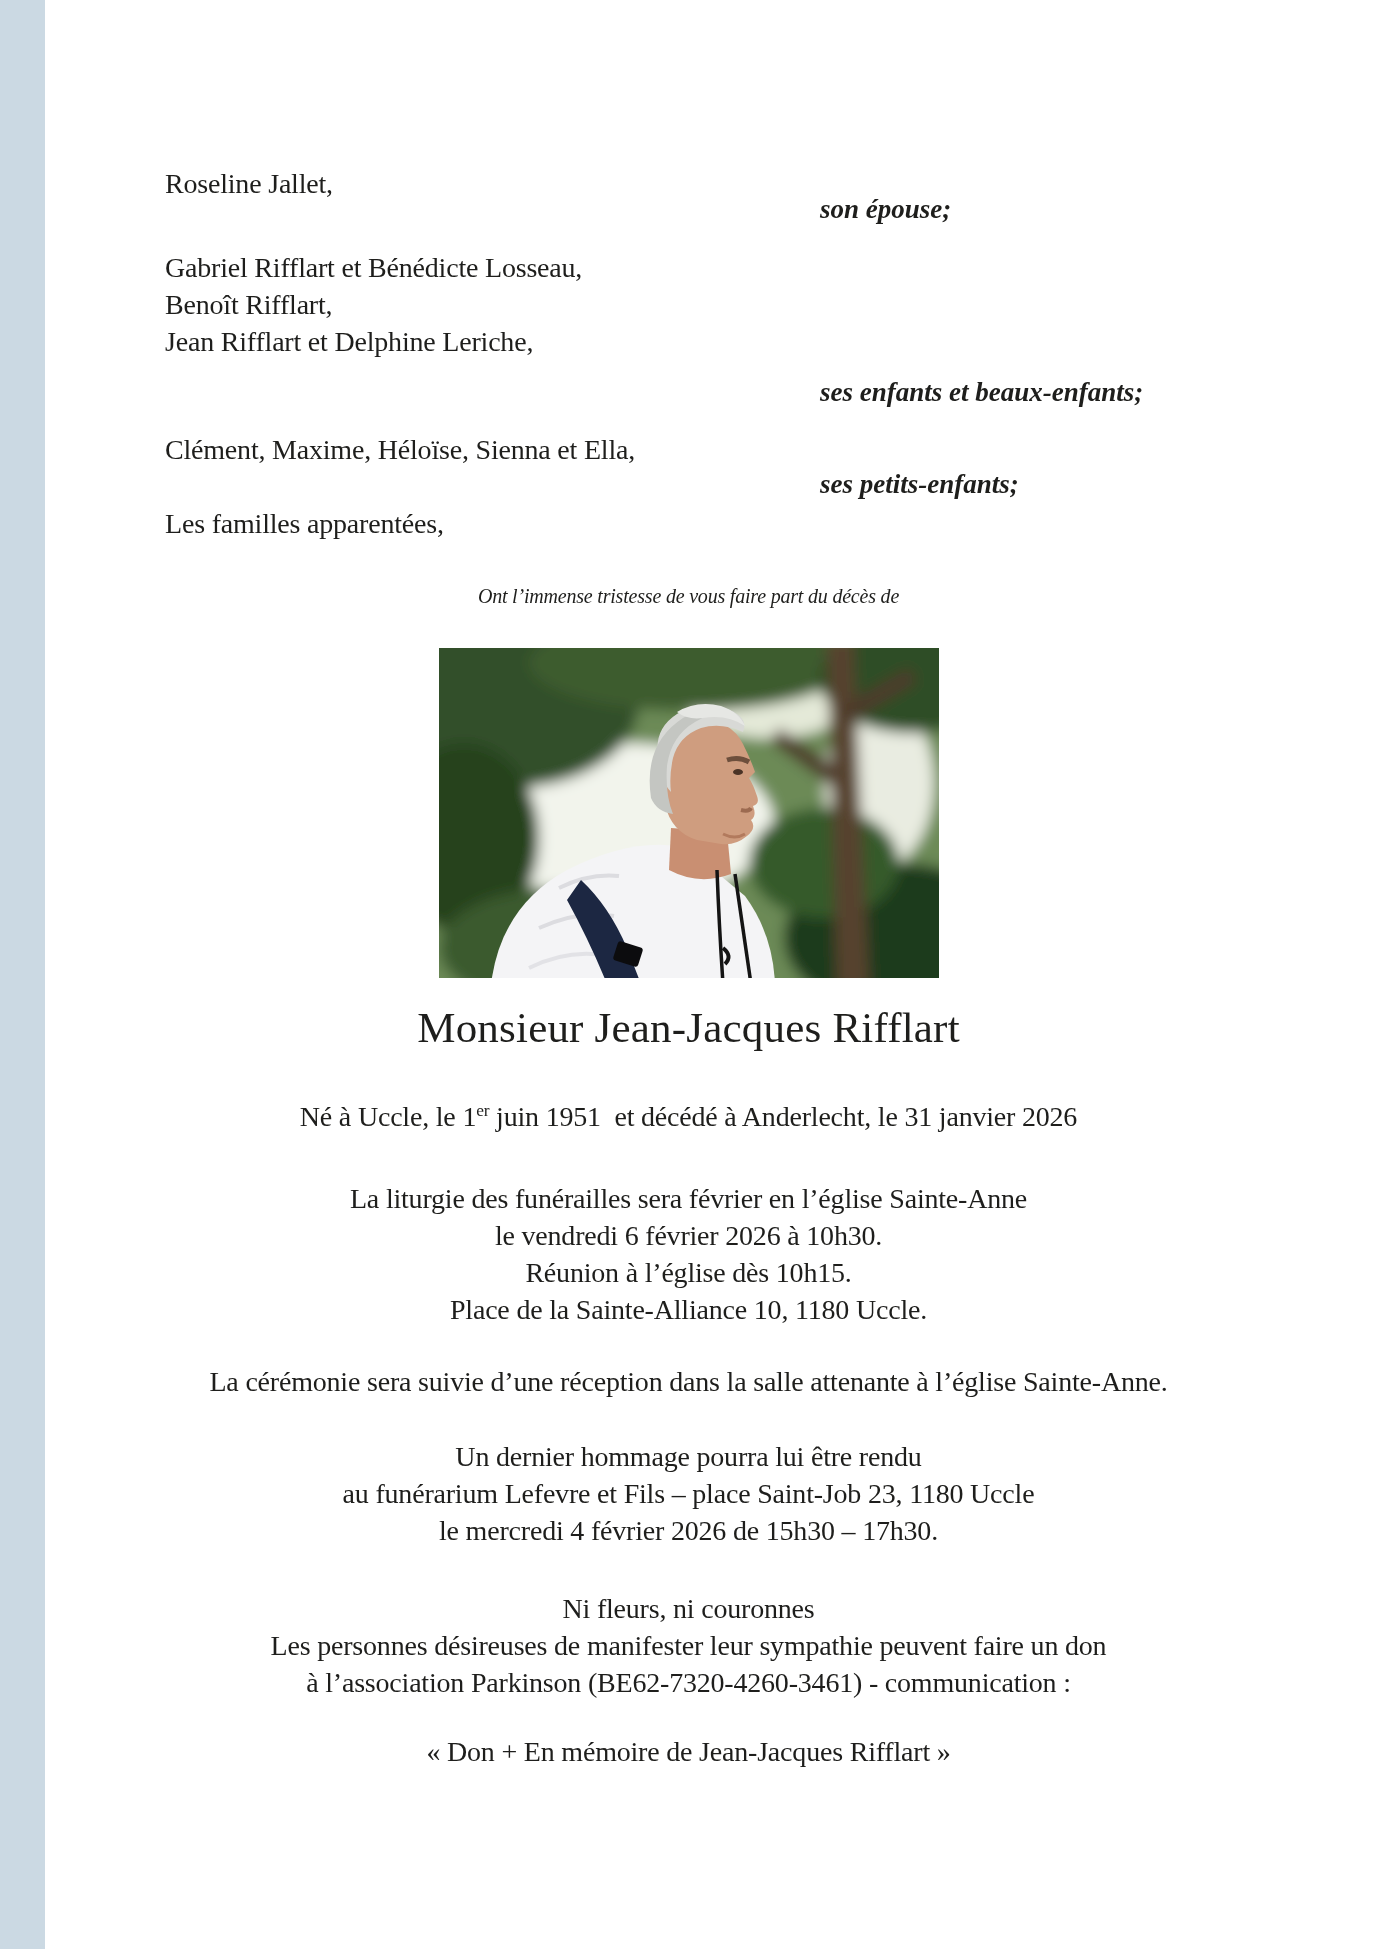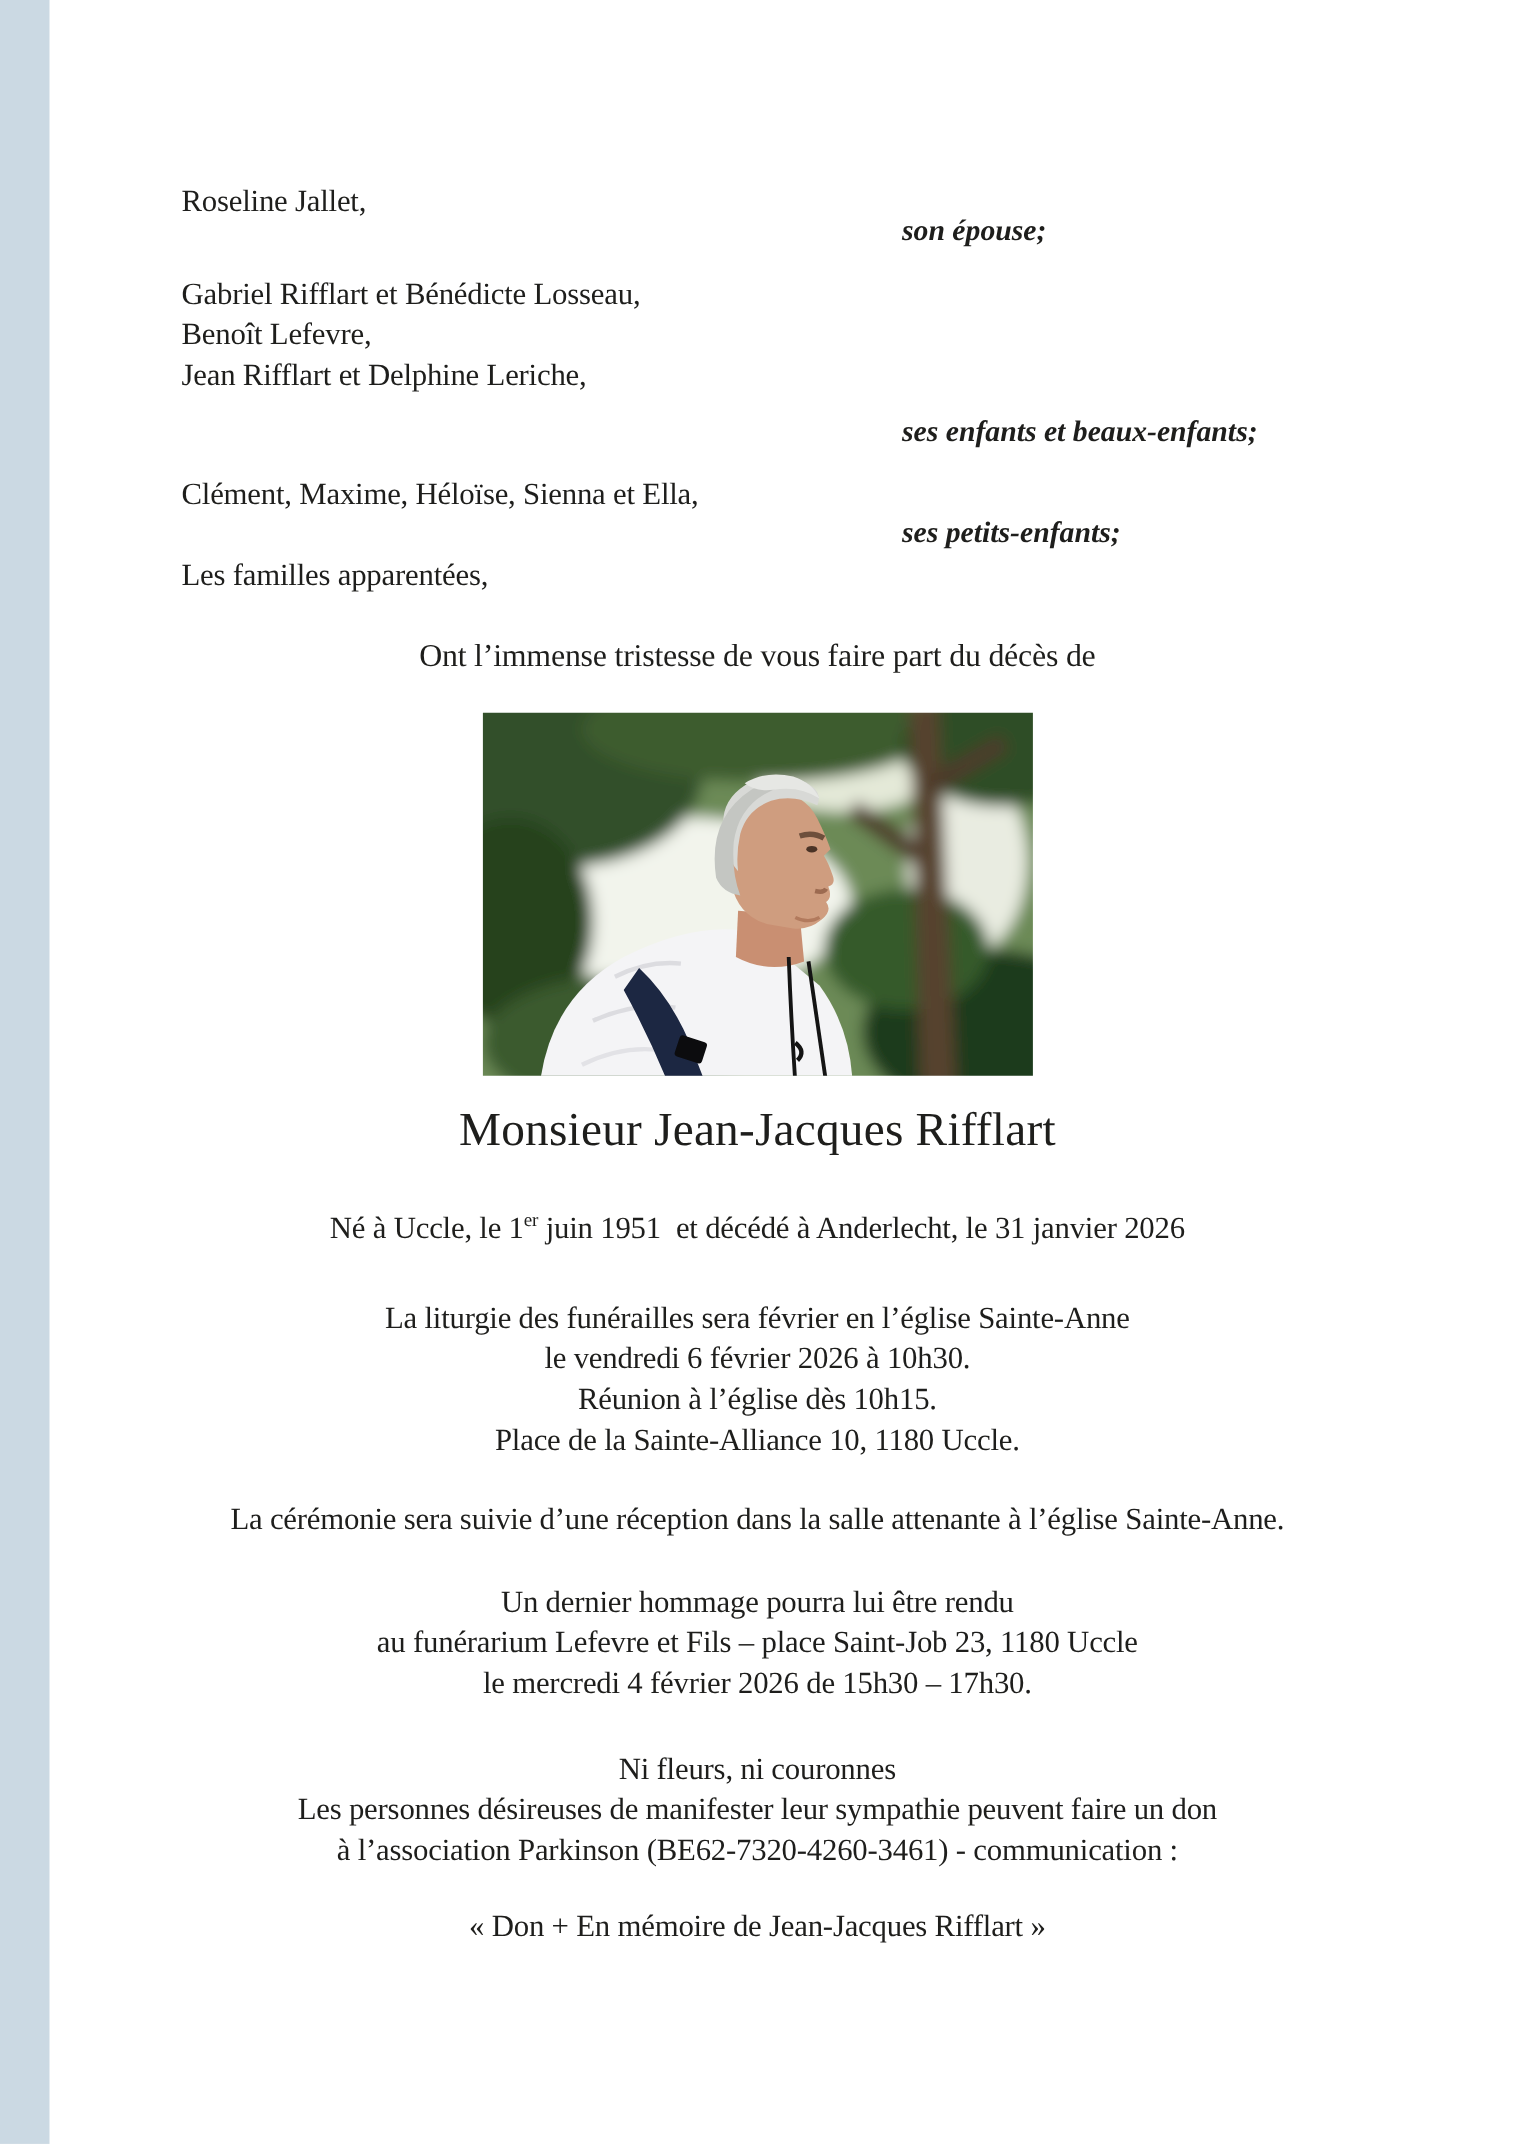--- a/index.html
+++ b/index.html
@@ -39,21 +39,21 @@
     letter-spacing:-0.2px;
   }
   .centered{
     position:absolute;
     left:0;width:1377px;
     text-align:center;
     font-size:28px;
     line-height:37px;
     letter-spacing:-0.2px;
   }
-  .intro{ font-size:29px; }
+  .intro{ font-style:italic; font-size:20px; }
   .deceased-title{ font-size:43px; line-height:48px; letter-spacing:0.2px; }
   .b{ font-weight:normal; }
   sup{ font-size:0.62em; line-height:0; }
   .photo-wrap{
     position:absolute;
     top:648px;left:0;width:1377px;
     text-align:center;
   }
   .photo-wrap svg{ display:inline-block; }
 </style>
@@ -61,21 +61,21 @@
 <body>
 
 <div class="page">
   <div class="stripe"></div>
 
   <div class="line" style="top:166px">Roseline Jallet,</div>
   <div class="role" style="top:194px">son épouse;</div>
 
   <div class="block-left" style="top:249px">
     <div>Gabriel Rifflart et Bénédicte Losseau,</div>
-    <div>Benoît Lefevre,</div>
+    <div>Benoît Rifflart,</div>
     <div>Jean Rifflart et Delphine Leriche,</div>
   </div>
 
   <div class="role" style="top:377px">ses enfants et beaux-enfants;</div>
   <div class="line" style="top:432px">Clément, Maxime, Héloïse, Sienna et Ella,</div>
   <div class="role" style="top:469px">ses petits-enfants;</div>
   <div class="line" style="top:506px">Les familles apparentées,</div>
 
   <div class="centered intro" style="top:578px">Ont l’immense tristesse de vous faire part du décès de</div>
 

